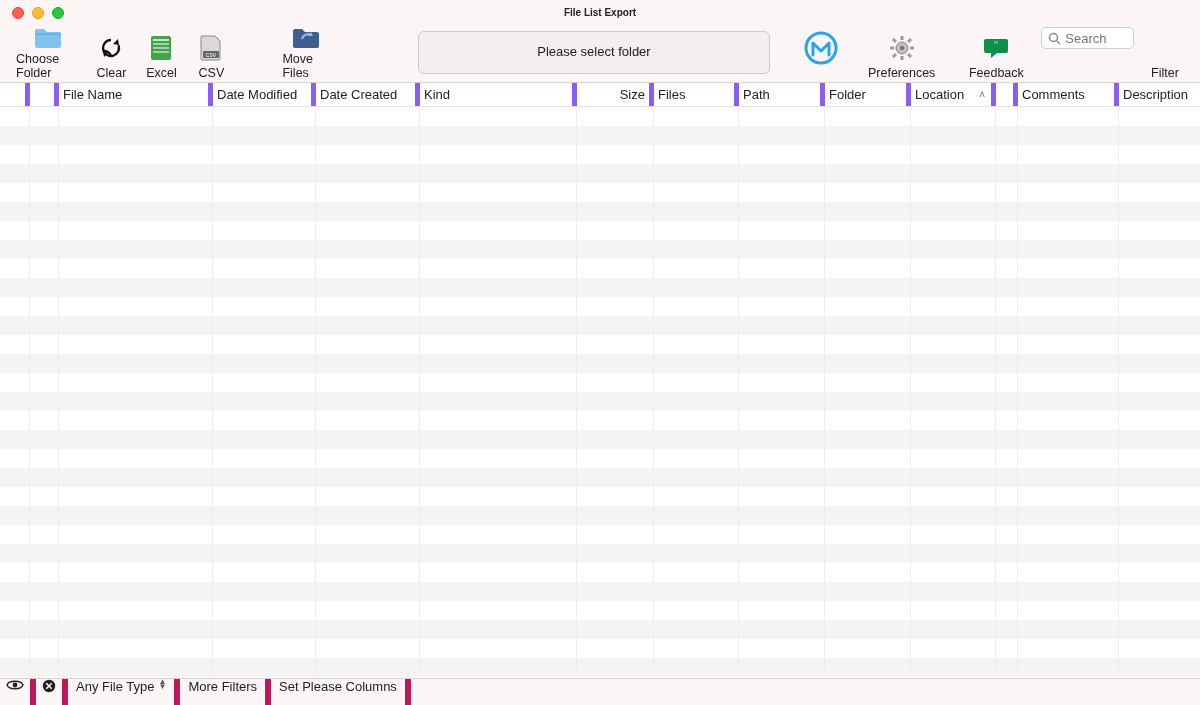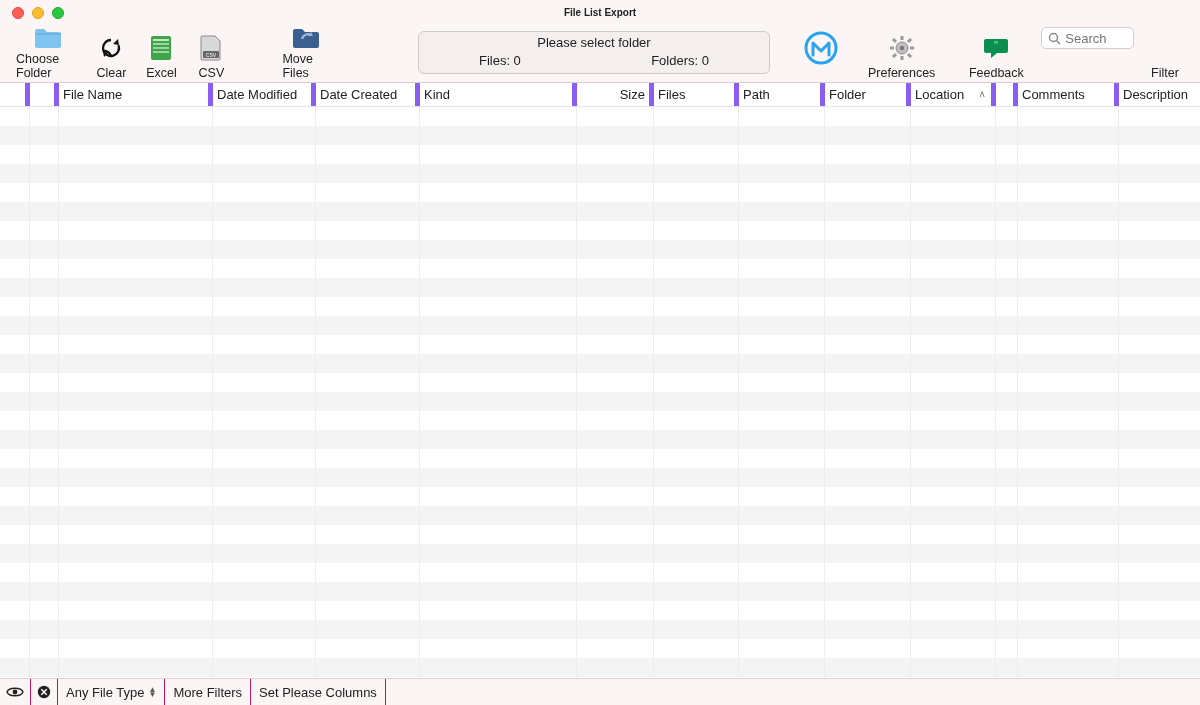--- a/index.html
+++ b/index.html
@@ -173,23 +173,23 @@
   .bottombar {
     height: 27px;
     background: #fcf5f5;
     border-top: 1px solid #d9d0d0;
     display: flex;
     align-items: stretch;
     font-size: 13px;
   }
   .bb-btn {
     display: flex;
-    align-items: center;
+    align-items: flex-start;
     padding: 0 8px;
-    border-right: 1px solid #be185d;
+    border-right: 6px solid #be185d;
     cursor: default;
   }
   .bb-btn.iconbtn { padding: 0 6px; }
   .updown {
     display: inline-flex;
     flex-direction: column;
     line-height: 5px;
     font-size: 8px;
     margin-left: 4px;
     color: #555;
@@ -264,24 +264,20 @@
           <path d="M20 6 l2 4 l-5 0 Z" fill="#9fb7d6"></path>
         </svg>
       </div>
       <span class="lbl">Move Files</span>
     </div>
 
   </div>
 
   <div class="folder-status">
     <div class="line1">Please select folder</div>
-    <div class="line2">
-      <span>Files: 0</span>
-      <span>Folders: 0</span>
-    </div>
   </div>
 
   <div class="right-tools">
 
     <div class="tool-btn" style="min-width:40px">
       <div class="iconwrap">
         <svg width="34" height="34" viewBox="0 0 34 34">
           <circle cx="17" cy="17" r="15" fill="none" stroke="#2aa3ef" stroke-width="3"></circle>
           <path d="M9 24 V12 l8 8 l8 -8 V24" fill="none" stroke="#2aa3ef" stroke-width="3" stroke-linejoin="round" stroke-linecap="round"></path>
         </svg>

